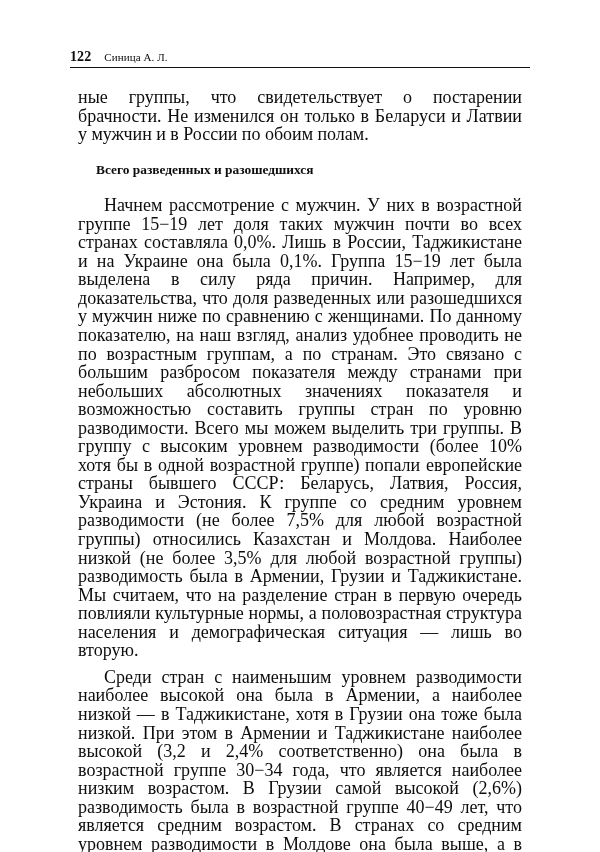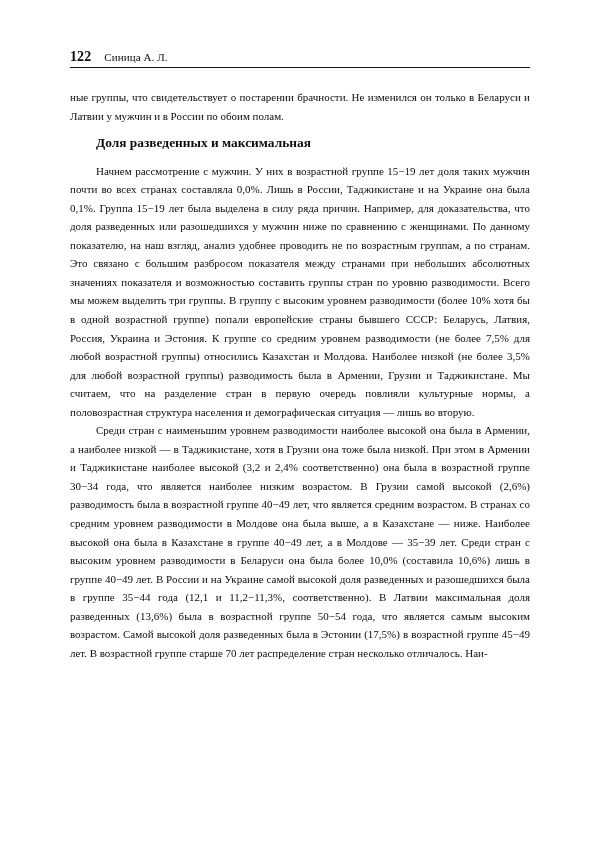--- a/index.html
+++ b/index.html
@@ -46,26 +46,26 @@
     font-weight: normal;
     font-size: 11px;
   }
   .runhead-rule {
     border-bottom: 1.3px solid #111111;
     width: 100%;
     margin-bottom: 20px;
   }
   
   .para {
-    font-size: 11px;
+    font-size: 18px;
     line-height: 18.55px;
     text-align: justify;
     text-align-last: left;
     text-indent: 26px;
-    margin: 0;
+    margin: 8px;
     hyphens: manual;
     word-spacing: -0.1px;
   }
   .para.no-indent {
     text-indent: 0;
   }
   .section-head {
     font-size: 13.4px;
     font-weight: bold;
     line-height: 18.55px;
@@ -84,21 +84,21 @@
   <div class="content">
 
     <div class="runhead">
       <span class="runhead-folio">122</span>
       <span class="runhead-author">Синица А. Л.</span>
     </div>
     <div class="runhead-rule"></div>
 
     <p class="para no-indent">ные группы, что свидетельствует о постарении брачности. Не изменился он только в Беларуси и Латвии у мужчин и в России по обоим полам.</p>
 
-    <h2 class="section-head">Доля разведенных и максимальная</h2>
+    <h2 class="section-head">Всего разведенных и разошедшихся</h2>
 
 
     <p class="para">Начнем рассмотрение с мужчин. У них в возрастной группе 15−19 лет доля таких мужчин почти во всех странах составляла 0,0%. Лишь в России, Таджикистане и на Украине она была 0,1%. Группа 15−19 лет была выделена в силу ряда причин. Например, для доказательства, что доля разведенных или разошедшихся у мужчин ниже по сравнению с женщинами. По данному показателю, на наш взгляд, анализ удобнее проводить не по возрастным группам, а по странам. Это связано с большим разбросом показателя между странами при небольших абсолютных значениях показателя и возможностью составить группы стран по уровню разводимости. Всего мы можем выделить три группы. В группу с высоким уровнем разводимости (более 10% хотя бы в одной возрастной группе) попали европейские страны бывшего СССР: Беларусь, Латвия, Россия, Украина и Эстония. К группе со средним уровнем разводимости (не более 7,5% для любой возрастной группы) относились Казахстан и Молдова. Наиболее низкой (не более 3,5% для любой возрастной группы) разводимость была в Армении, Грузии и Таджикистане. Мы считаем, что на разделение стран в первую очередь повлияли культурные нормы, а половозрастная структура населения и демографическая ситуация — лишь во вторую.</p>
 
     <p class="para">Среди стран с наименьшим уровнем разводимости наиболее высокой она была в Армении, а наиболее низкой — в Таджикистане, хотя в Грузии она тоже была низкой. При этом в Армении и Таджикистане наиболее высокой (3,2 и 2,4% соответственно) она была в возрастной группе 30−34 года, что является наиболее низким возрастом. В Грузии самой высокой (2,6%) разводимость была в возрастной группе 40−49 лет, что является средним возрастом. В странах со средним уровнем разводимости в Молдове она была выше, а в Казахстане — ниже. Наиболее высокой она была в Казахстане в группе 40−49 лет, а в Молдове — 35−39 лет. Среди стран с высоким уровнем разводимости в Беларуси она была более 10,0% (составила 10,6%) лишь в группе 40−49 лет. В России и на Украине самой высокой доля разведенных и разошедшихся была в группе 35−44 года (12,1 и 11,2−11,3%, соответственно). В Латвии максимальная доля разведенных (13,6%) была в возрастной группе 50−54 года, что является самым высоким возрастом. Самой высокой доля разведенных была в Эстонии (17,5%) в возрастной группе 45−49 лет. В возрастной группе старше 70 лет распределение стран несколько отличалось. Наи-</p>
 
   </div>
 
 </div>
 

